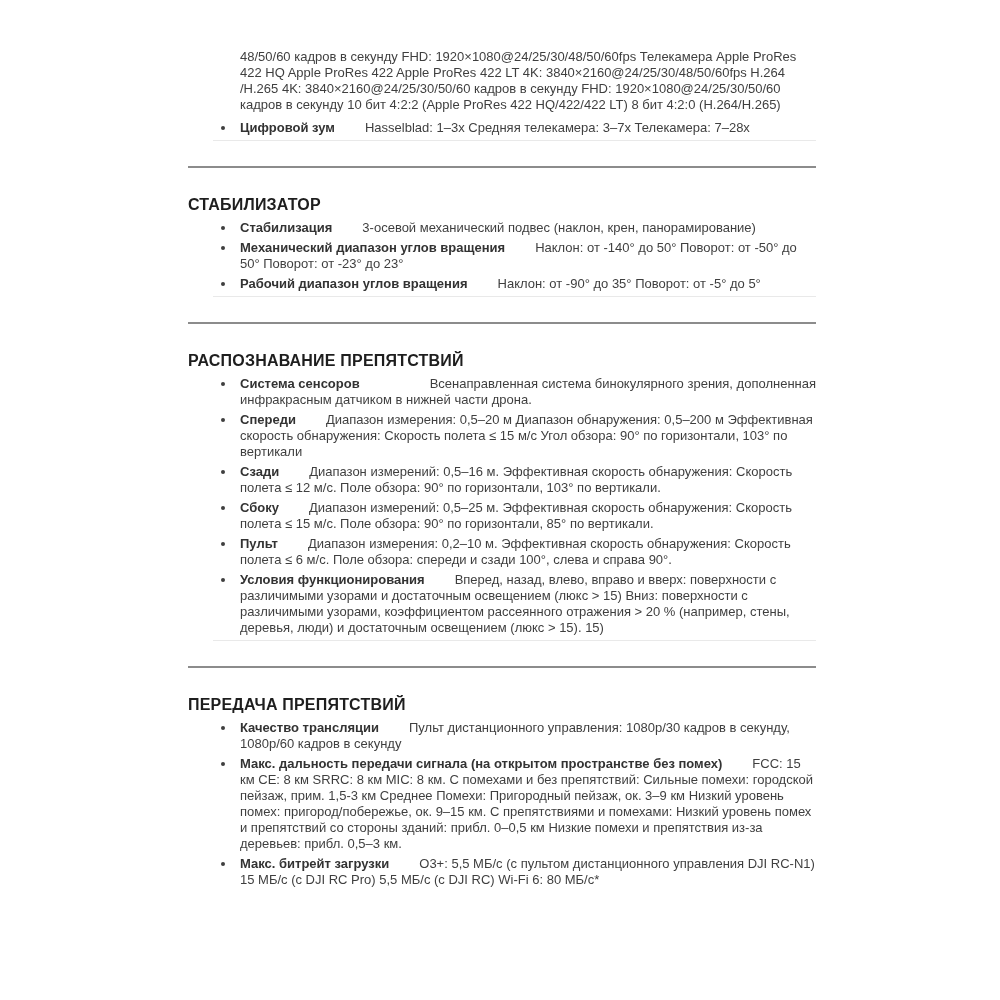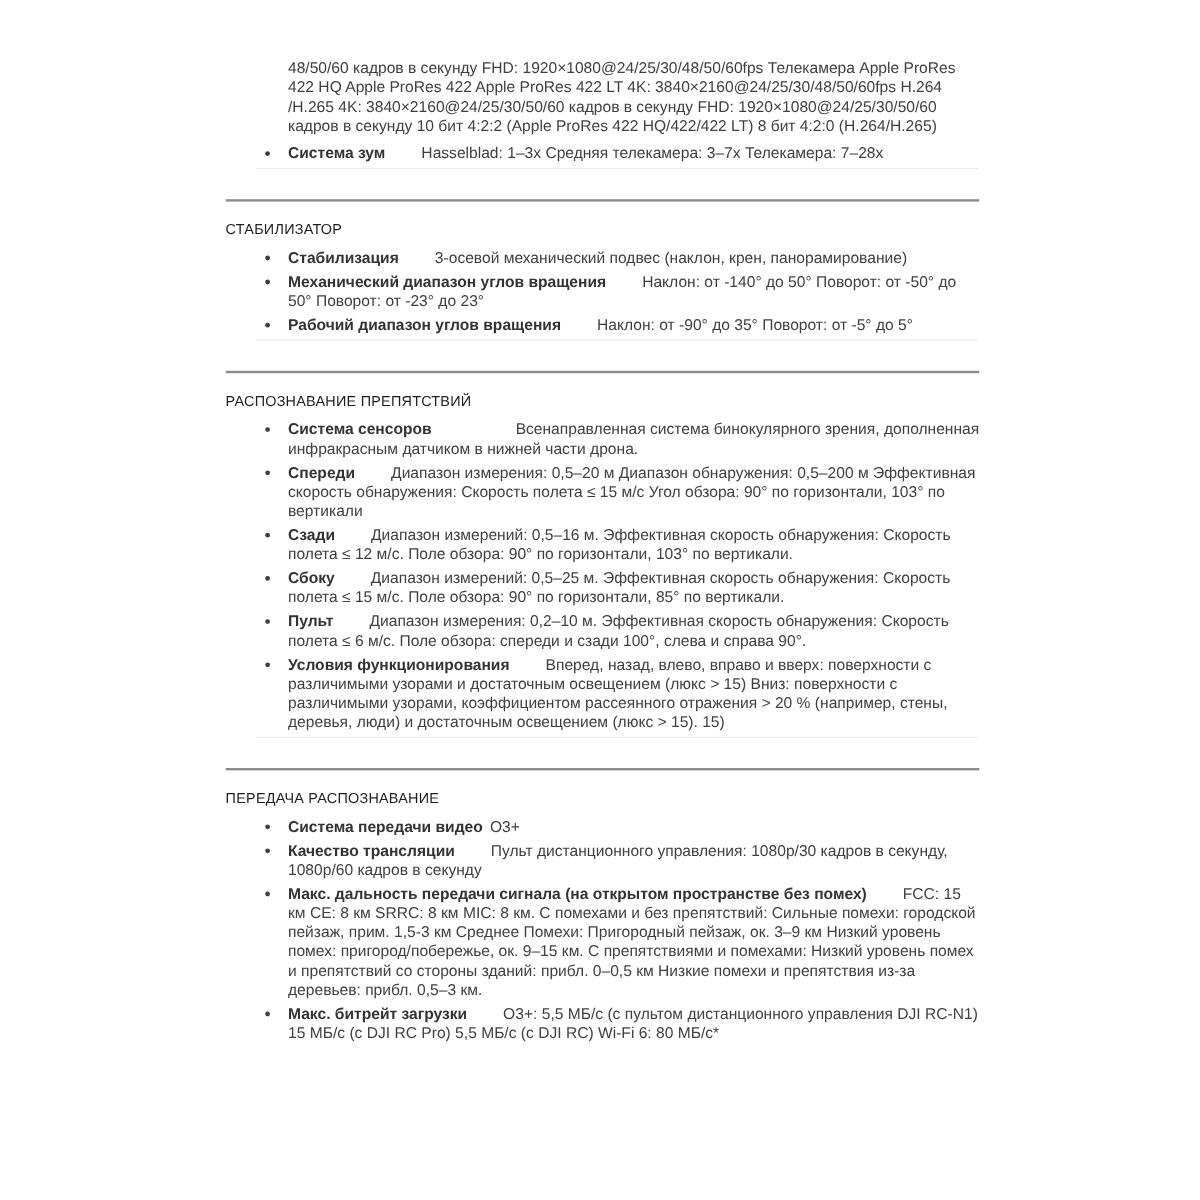--- a/index.html
+++ b/index.html
@@ -53,38 +53,38 @@
     height: 0;
     border-top: 1px solid var(--faint-rule, #e9e9e9);
     margin: 4px 0 0 25px;
   }
   .divider {
     height: 0;
     border-top: 2px solid var(--divider, #8c8c8c);
     margin-top: 25px;
   }
   .sec-title {
-    font-size: 12px;
+    font-size: 16px;
     line-height: 17px;
-    font-weight: normal;
+    font-weight: bold;
     color: var(--heading, #1e1e1e);
-    margin: 15px 0 7px 0;
+    margin: 28px 0 7px 0;
     letter-spacing: 0.2px;
   }
 </style>
 </head>
 <body>
 
 <div class="page">
 
   <p class="cont">48/50/60 кадров в секунду FHD: 1920×1080@24/25/30/48/50/60fps Телекамера Apple ProRes 422 HQ Apple ProRes 422 Apple ProRes 422 LT 4K: 3840×2160@24/25/30/48/50/60fps H.264 /H.265 4K: 3840×2160@24/25/30/50/60 кадров в секунду FHD: 1920×1080@24/25/30/50/60 кадров в секунду 10 бит 4:2:2 (Apple ProRes 422 HQ/422/422 LT) 8 бит 4:2:0 (H.264/H.265)</p>
 
   <div class="row first-after-para">
     <span class="dot"></span>
-    <span class="lbl">Система зум</span><span class="val">Hasselblad: 1–3x Средняя телекамера: 3–7x Телекамера: 7–28x</span>
+    <span class="lbl">Цифровой зум</span><span class="val">Hasselblad: 1–3x Средняя телекамера: 3–7x Телекамера: 7–28x</span>
   </div>
   <div class="faint"></div>
 
   <div class="section">
     <div class="divider"></div>
     <h2 class="sec-title">СТАБИЛИЗАТОР</h2>
     <div class="rows">
       <div class="row">
         <span class="dot"></span>
         <span class="lbl">Стабилизация</span><span class="val">3-осевой механический подвес (наклон, крен, панорамирование)</span>
@@ -128,26 +128,22 @@
       <div class="row">
         <span class="dot"></span>
         <span class="lbl">Условия функционирования</span><span class="val">Вперед, назад, влево, вправо и вверх: поверхности с различимыми узорами и достаточным освещением (люкс &gt; 15) Вниз: поверхности с различимыми узорами, коэффициентом рассеянного отражения &gt; 20 % (например, стены, деревья, люди) и достаточным освещением (люкс &gt; 15). 15)</span>
       </div>
     </div>
     <div class="faint"></div>
   </div>
 
   <div class="section">
     <div class="divider"></div>
-    <h2 class="sec-title">ПЕРЕДАЧА РАСПОЗНАВАНИЕ</h2>
+    <h2 class="sec-title">ПЕРЕДАЧА ПРЕПЯТСТВИЙ</h2>
     <div class="rows">
-      <div class="row tight">
-        <span class="dot"></span>
-        <span class="lbl">Система передачи видео</span><span class="val">O3+</span>
-      </div>
       <div class="row">
         <span class="dot"></span>
         <span class="lbl">Качество трансляции</span><span class="val">Пульт дистанционного управления: 1080p/30 кадров в секунду, 1080p/60 кадров в секунду</span>
       </div>
       <div class="row">
         <span class="dot"></span>
         <span class="lbl">Макс. дальность передачи сигнала (на открытом пространстве без помех)</span><span class="val">FCC: 15 км CE: 8 км SRRC: 8 км MIC: 8 км. С помехами и без препятствий: Сильные помехи: городской пейзаж, прим. 1,5-3 км Среднее Помехи: Пригородный пейзаж, ок. 3–9 км Низкий уровень помех: пригород/побережье, ок. 9–15 км. С препятствиями и помехами: Низкий уровень помех и препятствий со стороны зданий: прибл. 0–0,5 км Низкие помехи и препятствия из-за деревьев: прибл. 0,5–3 км.</span>
       </div>
       <div class="row">
         <span class="dot"></span>

